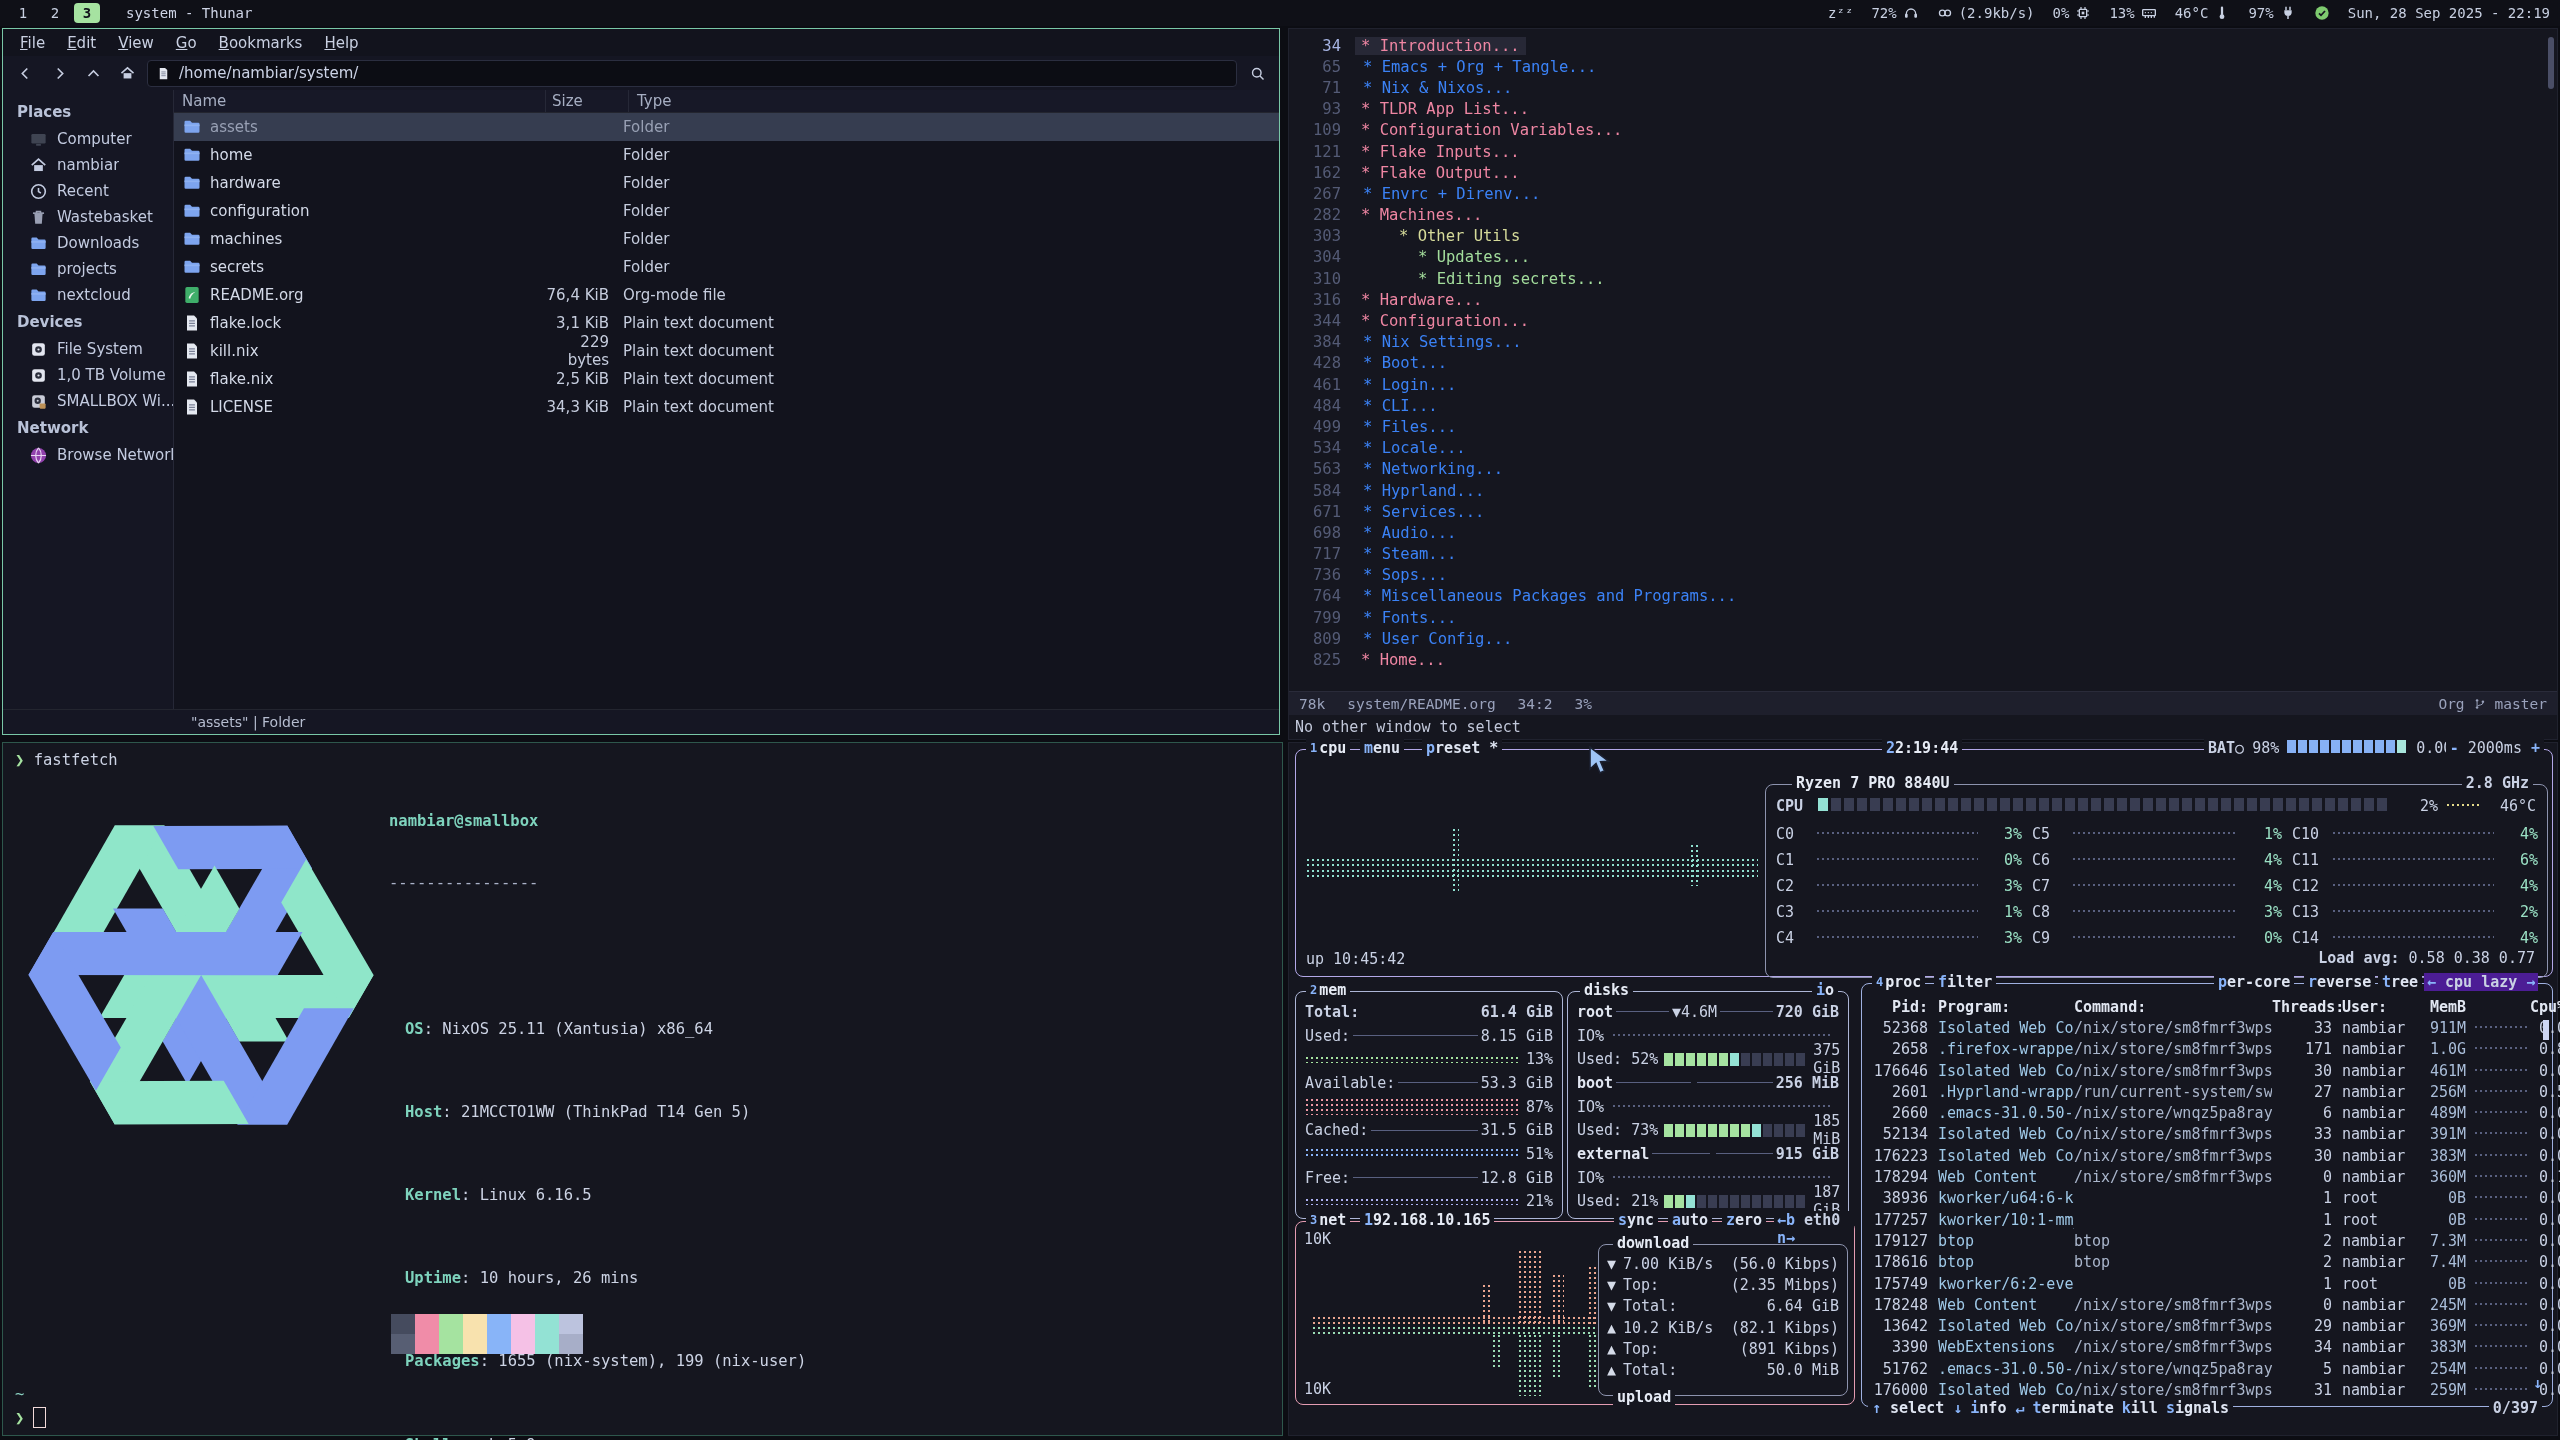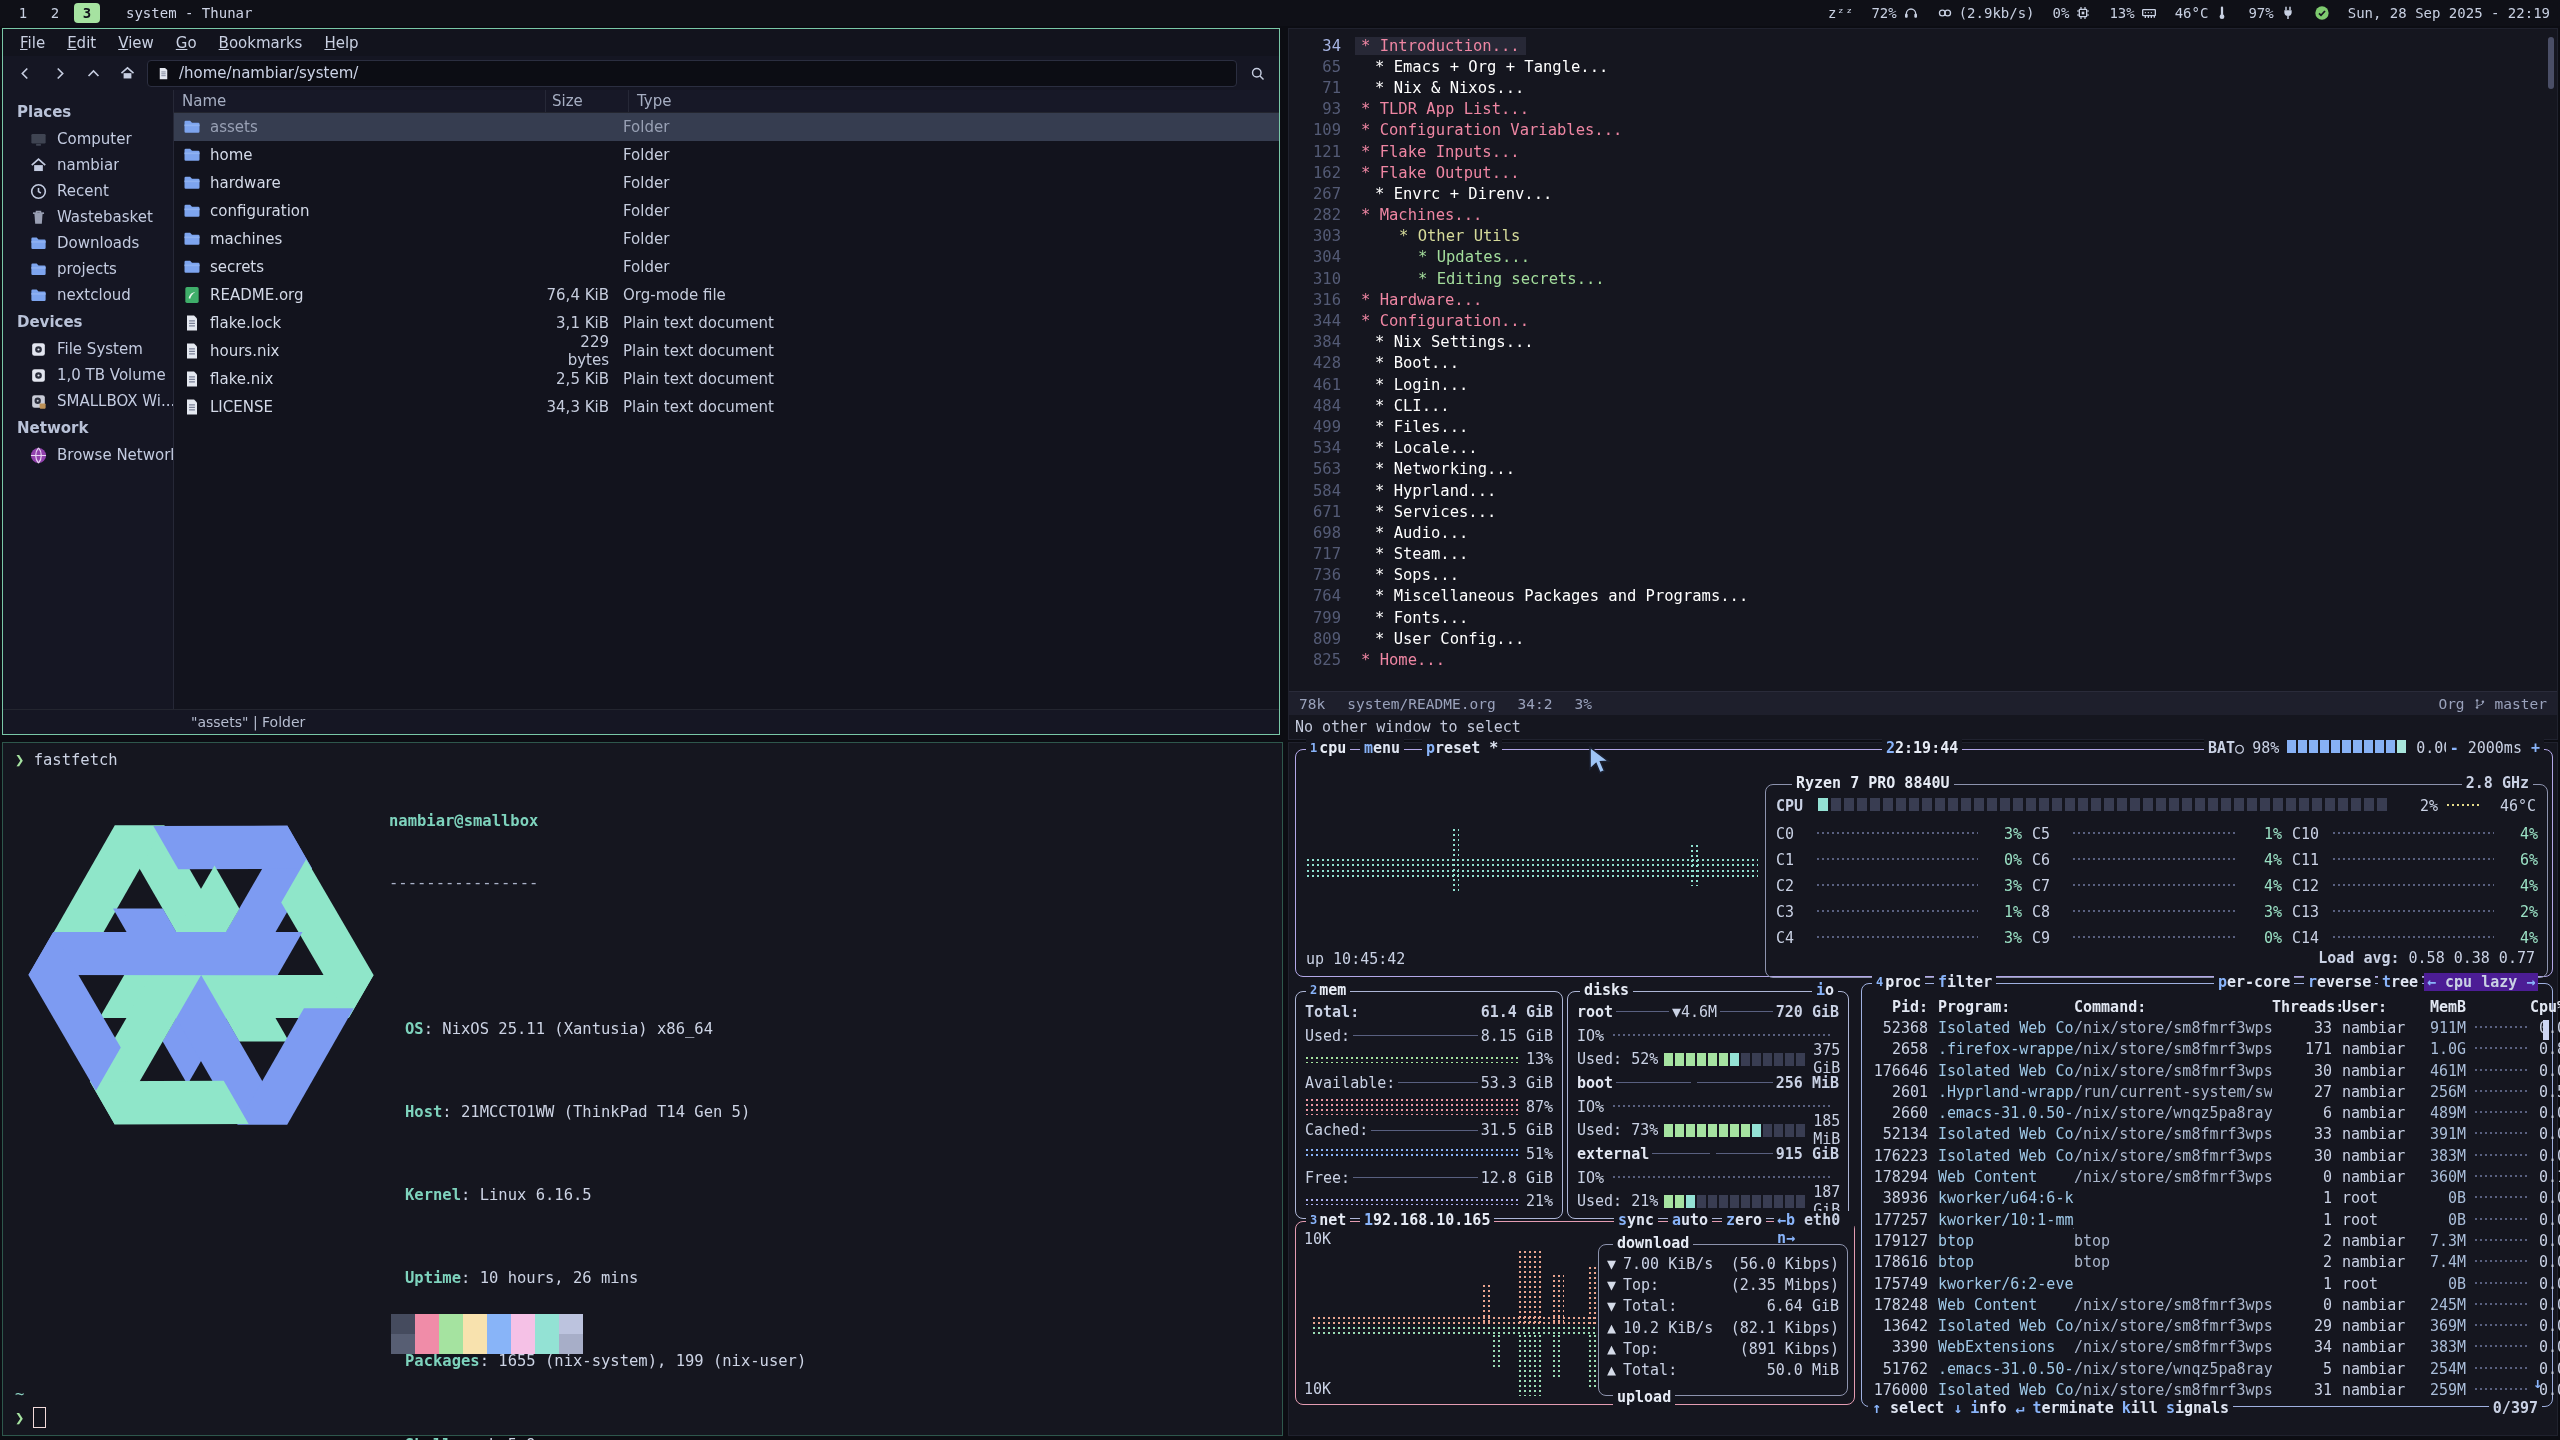--- a/index.html
+++ b/index.html
@@ -57,21 +57,21 @@
   
   #emacs{left:1288px;top:28px;width:1270px;height:712px;border:1px solid #20222e;
          display:flex;flex-direction:column;font-family:"DejaVu Sans Mono",monospace;font-size:15.5px;}
   #e-lines{flex:1;padding-top:6px;overflow:hidden;position:relative;}
   .e-line{height:21.2px;display:flex;align-items:center;white-space:pre;}
   .e-num{width:52px;text-align:right;padding-right:14px;color:#545b76;flex:none;}
   .e-line.cur .e-num{color:#a7b5e4;}
   .e-head{padding:0 6px;}
   .e-line.cur .e-head{background:#272836;}
   .l1 .e-head{color:#ef86a3;margin-left:0;}
-  .l2 .e-head{color:#ffffff;margin-left:14px;}
+  .l2 .e-head{color:#3b82f6;margin-left:2px;}
   .l3 .e-head{color:#d6db9a;margin-left:38px;}
   .l4 .e-head{color:#a3dd9c;margin-left:57px;}
   #e-scroll{position:absolute;right:3px;top:8px;width:6px;height:52px;background:#4a4e66;border-radius:3px;}
   #e-modeline{height:23px;background:#1e1f2c;border-top:1px solid #2a2b3a;display:flex;align-items:center;
               color:#9aa2bc;font-size:14.5px;padding:0 10px;gap:22px;}
   #e-mode-right{margin-left:auto;display:flex;align-items:center;gap:8px;}
   #e-mode-right svg{width:14px;height:14px;}
   #e-echo{height:24px;display:flex;align-items:center;padding-left:6px;color:#c2c8da;font-size:15px;}
 
   
@@ -531,21 +531,21 @@
             </span>
             <span class="f-size">3,1 KiB</span>
             <span class="f-type">Plain text document</span>
           </div>
 
           <div class="f-row">
             <span class="f-name">
               <span><svg class="ic">
                   <use href="#i-file"></use>
                 </svg></span>
-              <span>hours.nix</span>
+              <span>kill.nix</span>
             </span>
             <span class="f-size">229 bytes</span>
             <span class="f-type">Plain text document</span>
           </div>
 
           <div class="f-row">
             <span class="f-name">
               <span><svg class="ic">
                   <use href="#i-file"></use>
                 </svg></span>

